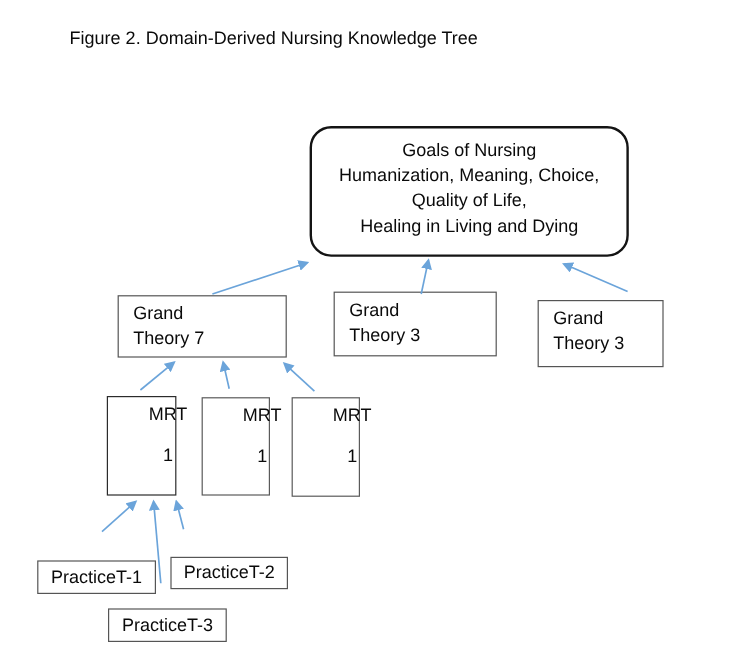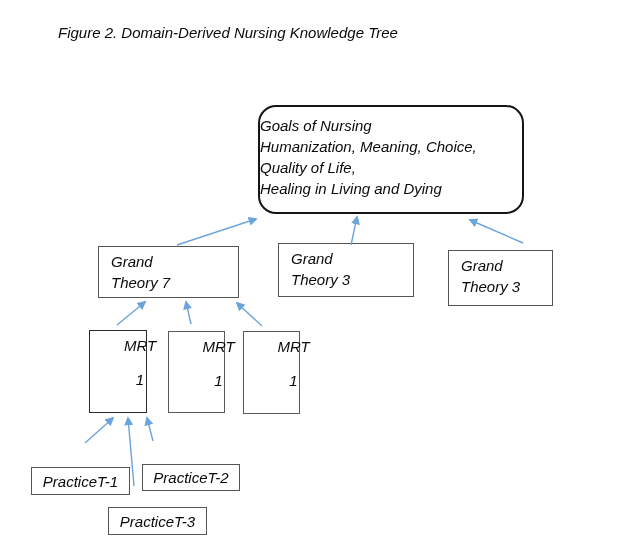--- a/index.html
+++ b/index.html
@@ -8,21 +8,20 @@
     background: #ffffff;
   }
   #canvas {
     position: relative;
     width: 619px;
     height: 544px;
     background: #ffffff;
     font-family: "Liberation Sans", sans-serif;
     color: #0a0a0a;
     overflow: hidden;
-    font-style: italic;
   }
   .figure-title {
     position: absolute;
     left: 58px;
     top: 23px;
     font-size: 15px;
     line-height: 19px;
     white-space: nowrap;
     color: #0a0a0a;
   }
@@ -32,21 +31,21 @@
     box-sizing: border-box;
     font-size: 15px;
   }
   .goals {
     left: 258px;
     top: 105px;
     width: 266px;
     height: 109px;
     border: 2px solid #141414;
     border-radius: 18px;
-    text-align: left;
+    text-align: center;
     padding-top: 8px;
     line-height: 21px;
   }
   .grand {
     border: 1.5px solid #555555;
     line-height: 21px;
     padding: 4px 0 0 12px;
   }
   .grand1 { left:  98px; top: 246px; width: 141px; height: 52px; }
   .grand2 { left: 278px; top: 243px; width: 136px; height: 54px; }
@@ -66,21 +65,21 @@
   .practice {
     border: 1.5px solid #555555;
     display: flex;
     align-items: center;
     justify-content: center;
     white-space: nowrap;
     margin-top: 20px;
   }
   .practice1 { left:  31px; top: 447px; width: 99px; height: 28px; }
   .practice2 { left: 142px; top: 444px; width: 98px; height: 27px; }
-  .practice3 { left:  108px; top: 487px; width: 99px; height: 28px; }
+  .practice3 { left:  90px; top: 487px; width: 99px; height: 28px; }
   .arrow-layer {
     position: absolute;
     left: 0; top: 0;
     width: 619px;
     height: 544px;
     pointer-events: none;
   }
   .arrow-layer line {
     stroke-width: 1.4px;
     fill: none;

